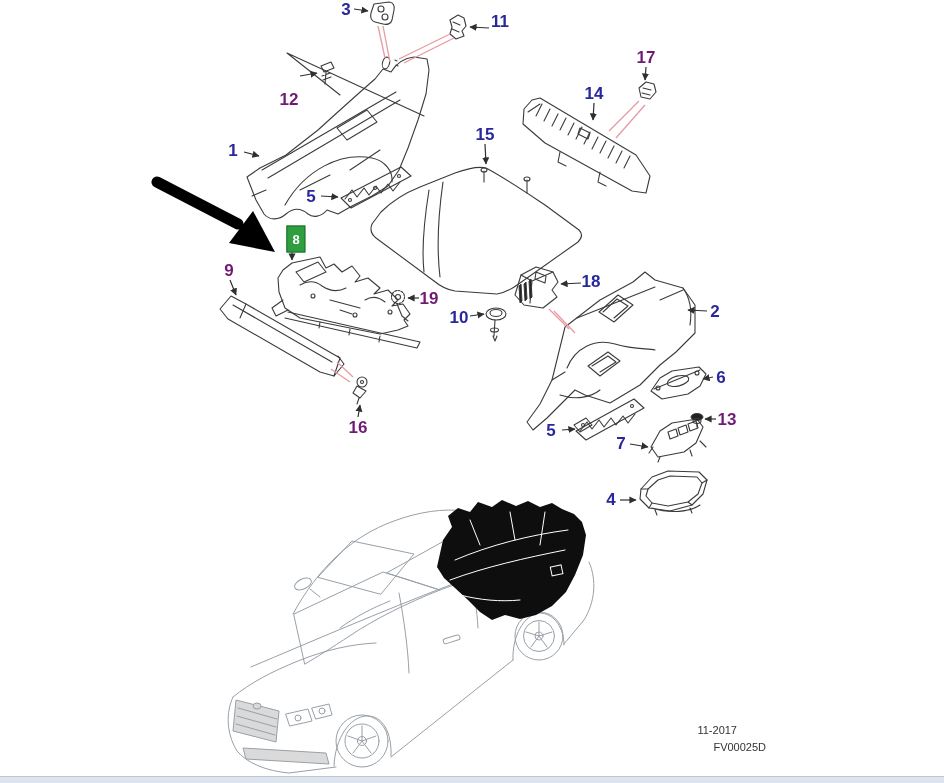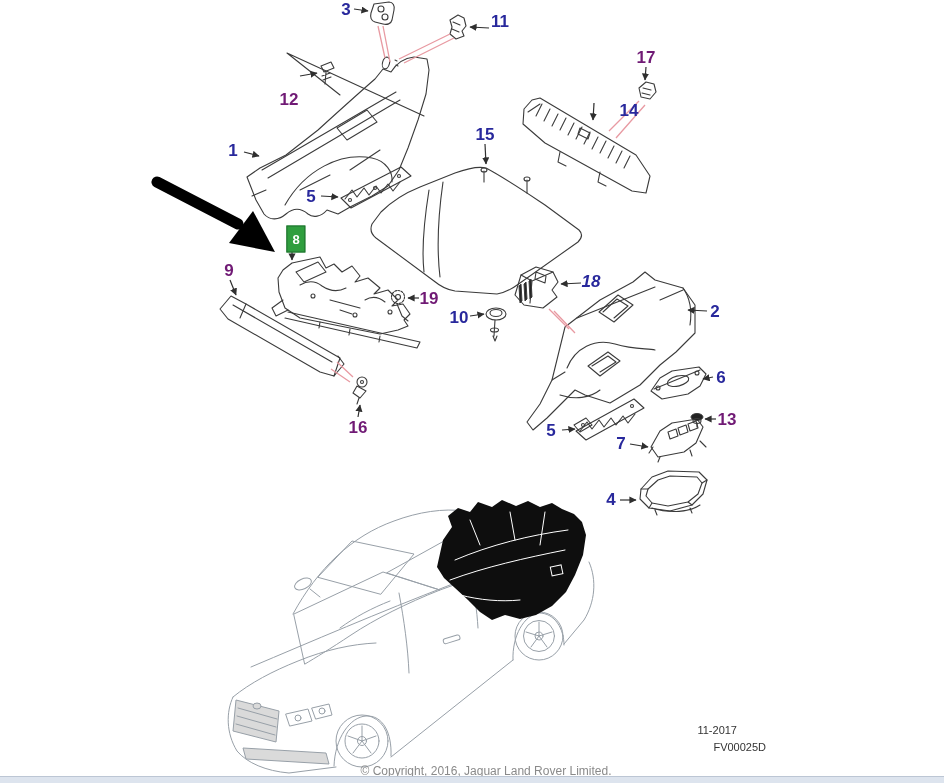--- a/index.html
+++ b/index.html
@@ -297,25 +297,24 @@
   <div class="callout blue" style="left:311px;top:196px;">5</div>
   <div class="callout blue" style="left:551px;top:430px;">5</div>
   <div class="callout blue" style="left:721px;top:377px;">6</div>
   <div class="callout blue" style="left:621px;top:443px;">7</div>
   <div class="callout box" style="left:296px;top:239px;">8</div>
   <div class="callout green" style="left:229px;top:270px;">9</div>
   <div class="callout blue" style="left:459px;top:317px;">10</div>
   <div class="callout blue" style="left:500px;top:21px;">11</div>
   <div class="callout green" style="left:289px;top:75px;margin-top:24px;">12</div>
   <div class="callout green" style="left:727px;top:419px;">13</div>
-  <div class="callout blue" style="left:594px;top:110px;margin-left:35px;">14</div>
+  <div class="callout blue" style="left:594px;top:93px;">14</div>
   <div class="callout blue" style="left:485px;top:134px;">15</div>
   <div class="callout green" style="left:358px;top:427px;">16</div>
   <div class="callout green" style="left:646px;top:57px;">17</div>
-  <div class="callout blue" style="left:591px;top:281px;font-style:italic;">18</div>
+  <div class="callout blue" style="left:591px;top:281px;">18</div>
   <div class="callout green" style="left:429px;top:298px;">19</div>
 
   <div class="footer-code" style="left:657px;top:725px;width:80px;">11-2017</div>
   <div class="footer-code" style="left:676px;top:742px;width:90px;">FV00025D</div>
-  <div class="copyright">© Copyright, 2016, Jaguar Land Rover Limited.</div>
 
   <div class="bottom-bar"></div>
 </div>
 
 </body></html>

